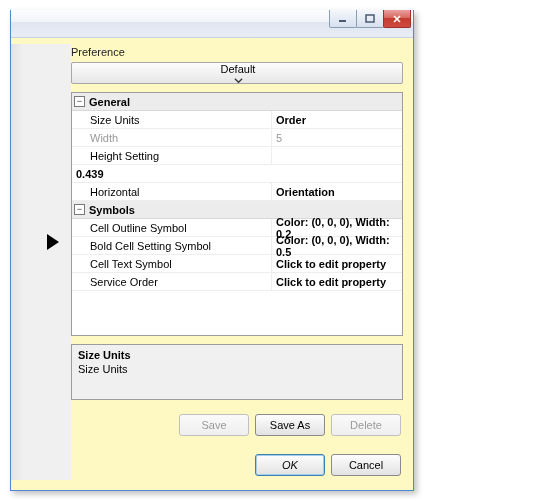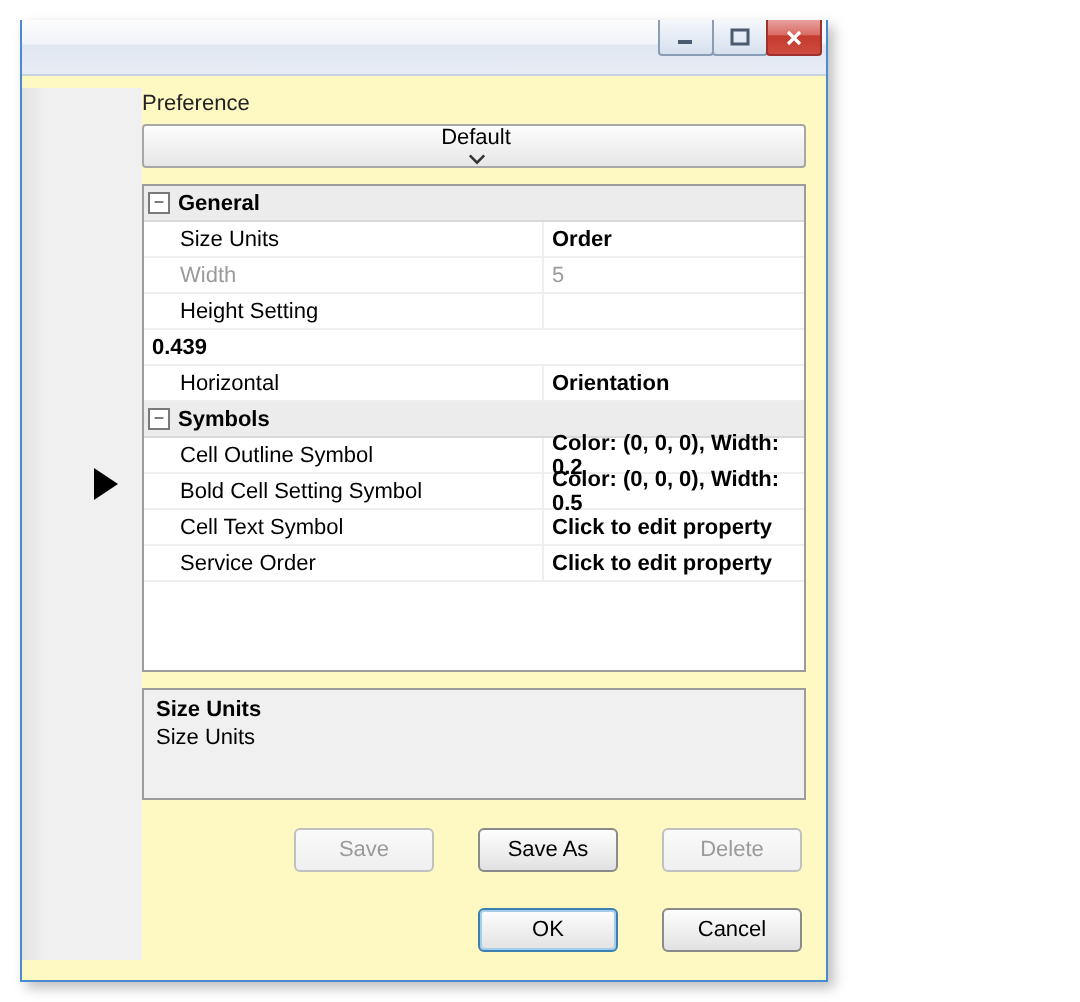--- a/index.html
+++ b/index.html
@@ -121,37 +121,38 @@
   .desc {
     margin-top: 8px;
     border: 1px solid #9c9c9c;
     background: #f0f0f0;
     height: 56px;
     padding: 4px 6px;
   }
   .desc .dtitle { font-weight: bold; color: #000; margin-bottom: 2px; }
   .desc .dbody { color: #000; }
   .btn-row {
-    display: flex; justify-content: flex-end; gap: 22px;
+    display: flex; justify-content: flex-end; gap: 6px;
     margin-top: 14px;
   }
   .btn-row.secondary { padding-right: 2px; }
   .btn-row.primary { margin-top: 18px; padding-right: 2px; padding-bottom: 4px; }
   .btn {
     min-width: 70px; height: 22px;
     border: 1px solid #8a8a8a;
     border-radius: 3px;
     background: linear-gradient(to bottom, #fdfdfd, #e2e2e2);
     display: inline-flex; align-items: center; justify-content: center;
     color: #000;
   }
   .btn.disabled { color: #9a9a9a; border-color: #c0c0c0; background: linear-gradient(to bottom, #fafafa, #efefef); }
   .btn.default {
     border-color: #3c7fb1;
     box-shadow: 0 0 0 1px #a4cdea inset;
+    font-style: italic;
   }
 </style>
 </head>
 <body>
 
 <div class="window">
   <div class="titlebar">
     <div class="win-controls">
       <div class="win-btn">
         <svg width="10" height="10" viewBox="0 0 10 10">

